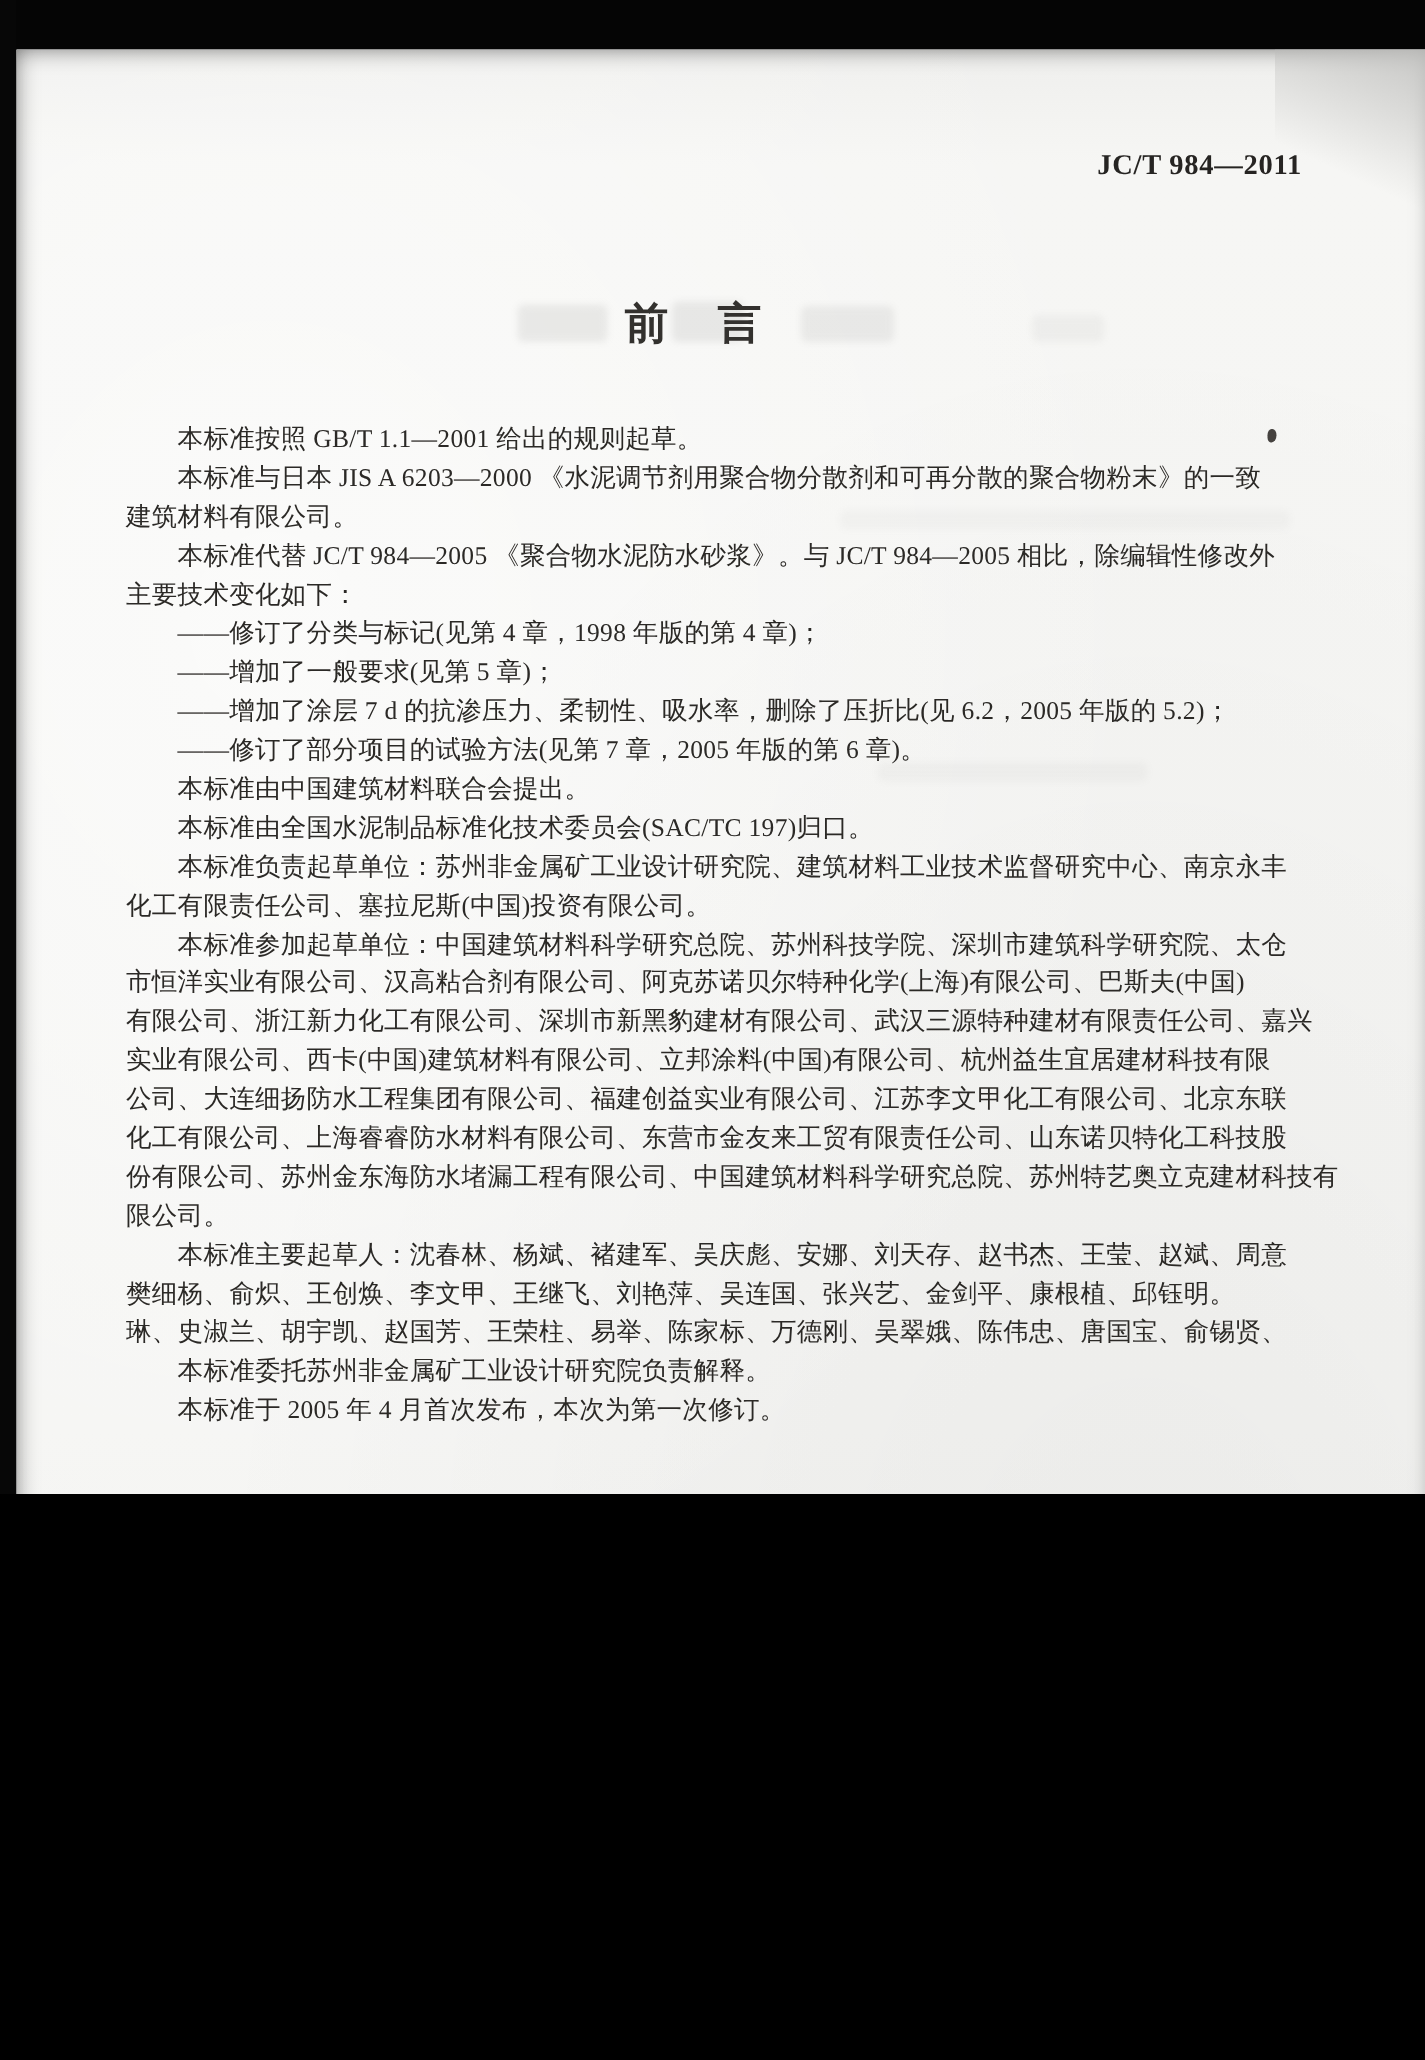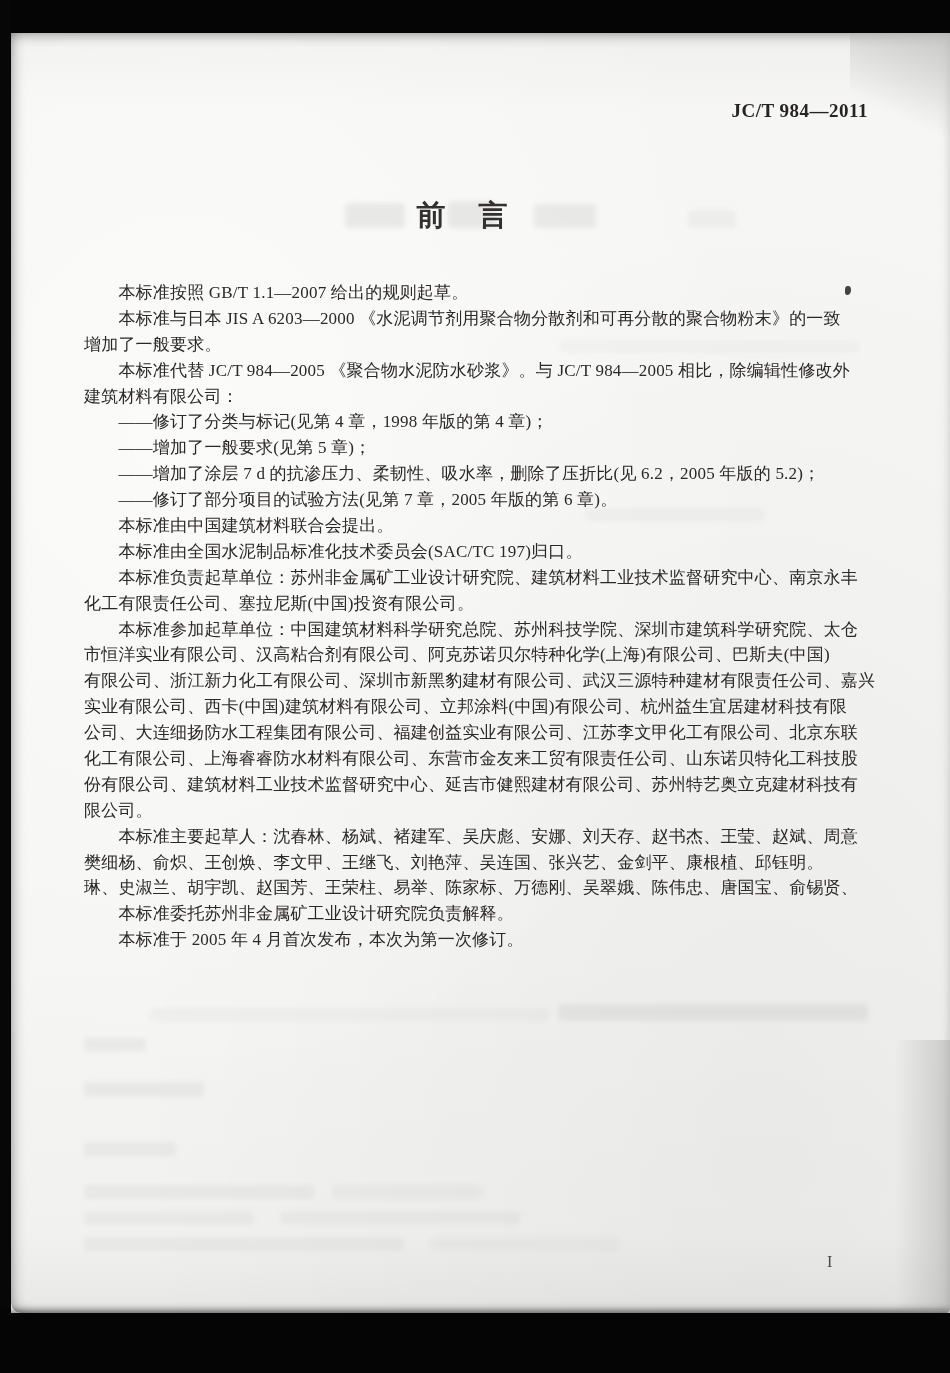--- a/index.html
+++ b/index.html
@@ -1,17 +1,17 @@
 <!DOCTYPE html>
 <html><head>
 <meta charset="utf-8">
 <style>
   html,body{margin:0;padding:0;background:#000;}
   .screen{
-    position:relative;width:950px;height:1373px;overflow:hidden;
+    position:relative;width:950px;height:996px;overflow:hidden;
     background:#ffffff;
     font-family:"Liberation Serif","DejaVu Serif",serif;
   }
   
   .paper{
     position:absolute;left:11px;top:33px;width:939px;height:1280px;
     background:
       radial-gradient(ellipse at 18% 30%, rgba(255,255,255,.55), rgba(255,255,255,0) 55%),
       radial-gradient(ellipse at 80% 85%, rgba(0,0,0,.04), rgba(0,0,0,0) 60%),
       linear-gradient(180deg,#efefed 0%,#f6f6f4 6%,#f5f5f3 72%,#f1f1ef 94%,#e7e7e5 100%);
@@ -80,40 +80,40 @@
   <div class="ghost" style="left:448px;top:201px;width:48px;height:27px;opacity:.15"></div>
   <div class="ghost" style="left:534px;top:204px;width:62px;height:24px;opacity:.13"></div>
   <div class="ghost" style="left:688px;top:210px;width:48px;height:18px;opacity:.08"></div>
 
   <div class="fore-title">前　言</div>
 
   <div class="ghost" style="left:560px;top:340px;width:300px;height:13px;opacity:.05"></div>
   <div class="ghost" style="left:585px;top:508px;width:180px;height:13px;opacity:.06"></div>
 
   <div class="body-text">
-      <div class="line">　　本标准按照 GB/T 1.1—2007 给出的规则起草。</div>
+      <div class="line">　　本标准按照 GB/T 1.1—2001 给出的规则起草。</div>
       <div class="line">　　本标准与日本 JIS A 6203—2000 《水泥调节剂用聚合物分散剂和可再分散的聚合物粉末》的一致</div>
-      <div class="line">增加了一般要求。</div>
+      <div class="line">建筑材料有限公司。</div>
       <div class="line">　　本标准代替 JC/T 984—2005 《聚合物水泥防水砂浆》。与 JC/T 984—2005 相比，除编辑性修改外</div>
-      <div class="line">建筑材料有限公司：</div>
+      <div class="line">主要技术变化如下：</div>
       <div class="line">　　——修订了分类与标记(见第 4 章，1998 年版的第 4 章)；</div>
       <div class="line">　　——增加了一般要求(见第 5 章)；</div>
       <div class="line">　　——增加了涂层 7 d 的抗渗压力、柔韧性、吸水率，删除了压折比(见 6.2，2005 年版的 5.2)；</div>
       <div class="line">　　——修订了部分项目的试验方法(见第 7 章，2005 年版的第 6 章)。</div>
       <div class="line">　　本标准由中国建筑材料联合会提出。</div>
       <div class="line">　　本标准由全国水泥制品标准化技术委员会(SAC/TC 197)归口。</div>
       <div class="line">　　本标准负责起草单位：苏州非金属矿工业设计研究院、建筑材料工业技术监督研究中心、南京永丰</div>
       <div class="line">化工有限责任公司、塞拉尼斯(中国)投资有限公司。</div>
       <div class="line">　　本标准参加起草单位：中国建筑材料科学研究总院、苏州科技学院、深圳市建筑科学研究院、太仓</div>
       <div class="line">市恒洋实业有限公司、汉高粘合剂有限公司、阿克苏诺贝尔特种化学(上海)有限公司、巴斯夫(中国)</div>
       <div class="line">有限公司、浙江新力化工有限公司、深圳市新黑豹建材有限公司、武汉三源特种建材有限责任公司、嘉兴</div>
       <div class="line">实业有限公司、西卡(中国)建筑材料有限公司、立邦涂料(中国)有限公司、杭州益生宜居建材科技有限</div>
       <div class="line">公司、大连细扬防水工程集团有限公司、福建创益实业有限公司、江苏李文甲化工有限公司、北京东联</div>
       <div class="line">化工有限公司、上海睿睿防水材料有限公司、东营市金友来工贸有限责任公司、山东诺贝特化工科技股</div>
-      <div class="line">份有限公司、建筑材料工业技术监督研究中心、延吉市健熙建材有限公司、苏州特艺奥立克建材科技有</div>
+      <div class="line">份有限公司、苏州金东海防水堵漏工程有限公司、中国建筑材料科学研究总院、苏州特艺奥立克建材科技有</div>
       <div class="line">限公司。</div>
       <div class="line">　　本标准主要起草人：沈春林、杨斌、褚建军、吴庆彪、安娜、刘天存、赵书杰、王莹、赵斌、周意</div>
       <div class="line">樊细杨、俞炽、王创焕、李文甲、王继飞、刘艳萍、吴连国、张兴艺、金剑平、康根植、邱钰明。</div>
       <div class="line">琳、史淑兰、胡宇凯、赵国芳、王荣柱、易举、陈家标、万德刚、吴翠娥、陈伟忠、唐国宝、俞锡贤、</div>
       <div class="line">　　本标准委托苏州非金属矿工业设计研究院负责解释。</div>
       <div class="line">　　本标准于 2005 年 4 月首次发布，本次为第一次修订。</div>
     </div>
 
   <div class="speck" style="left:845px;top:286px;width:6px;height:9px;"></div>
 

